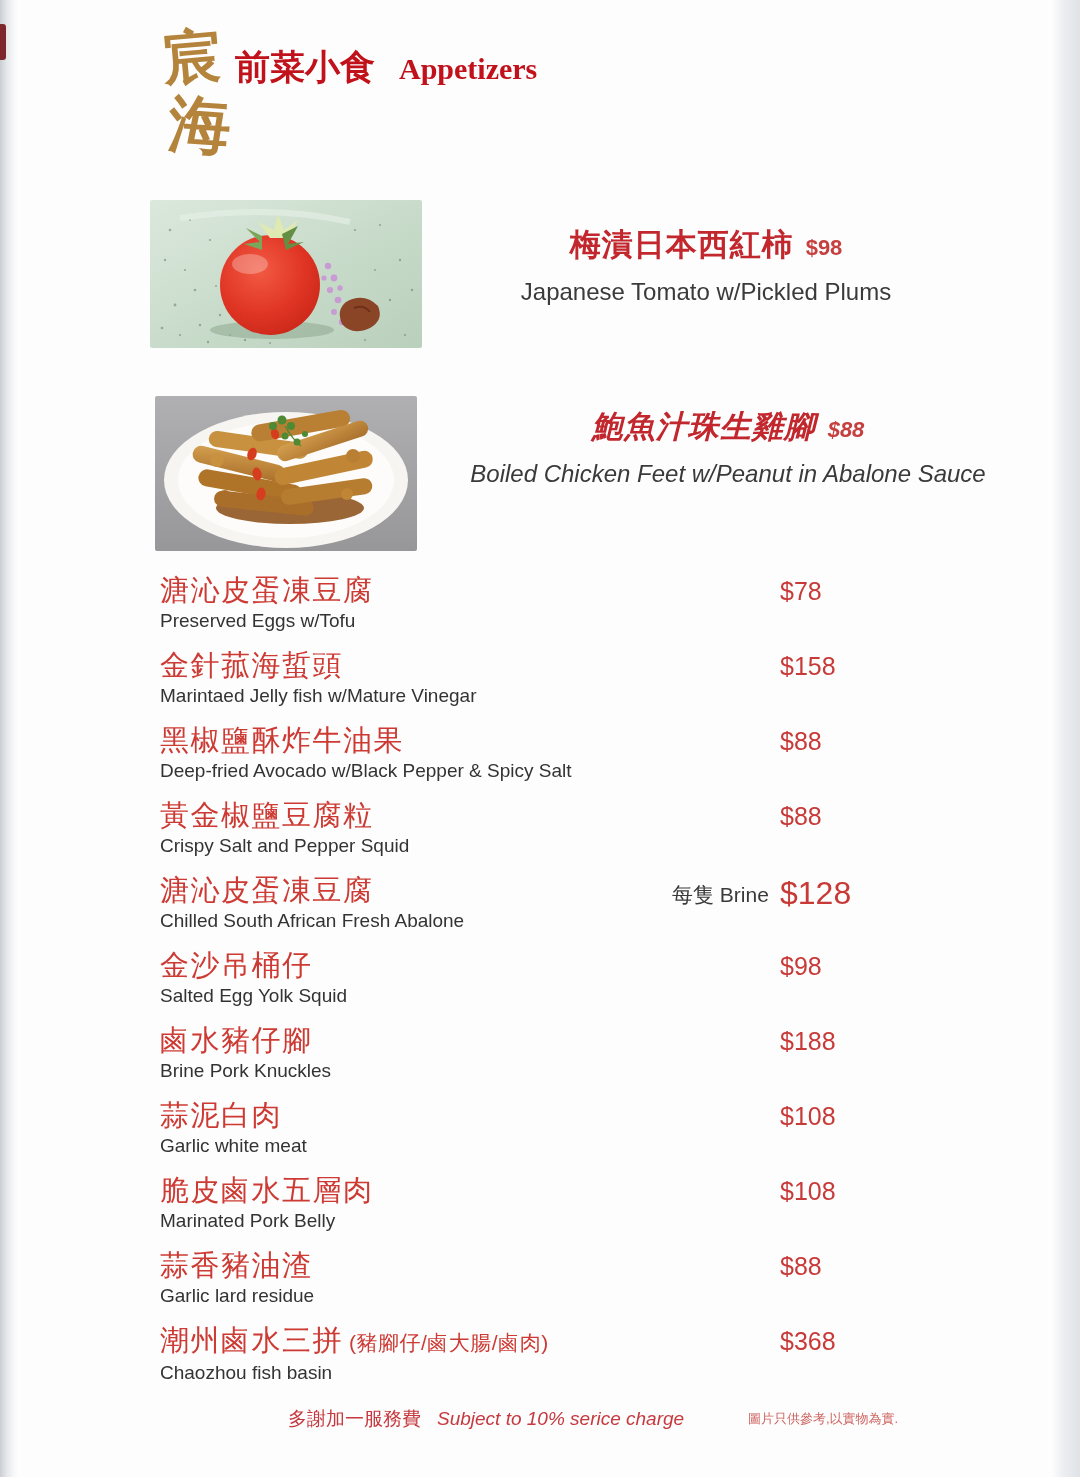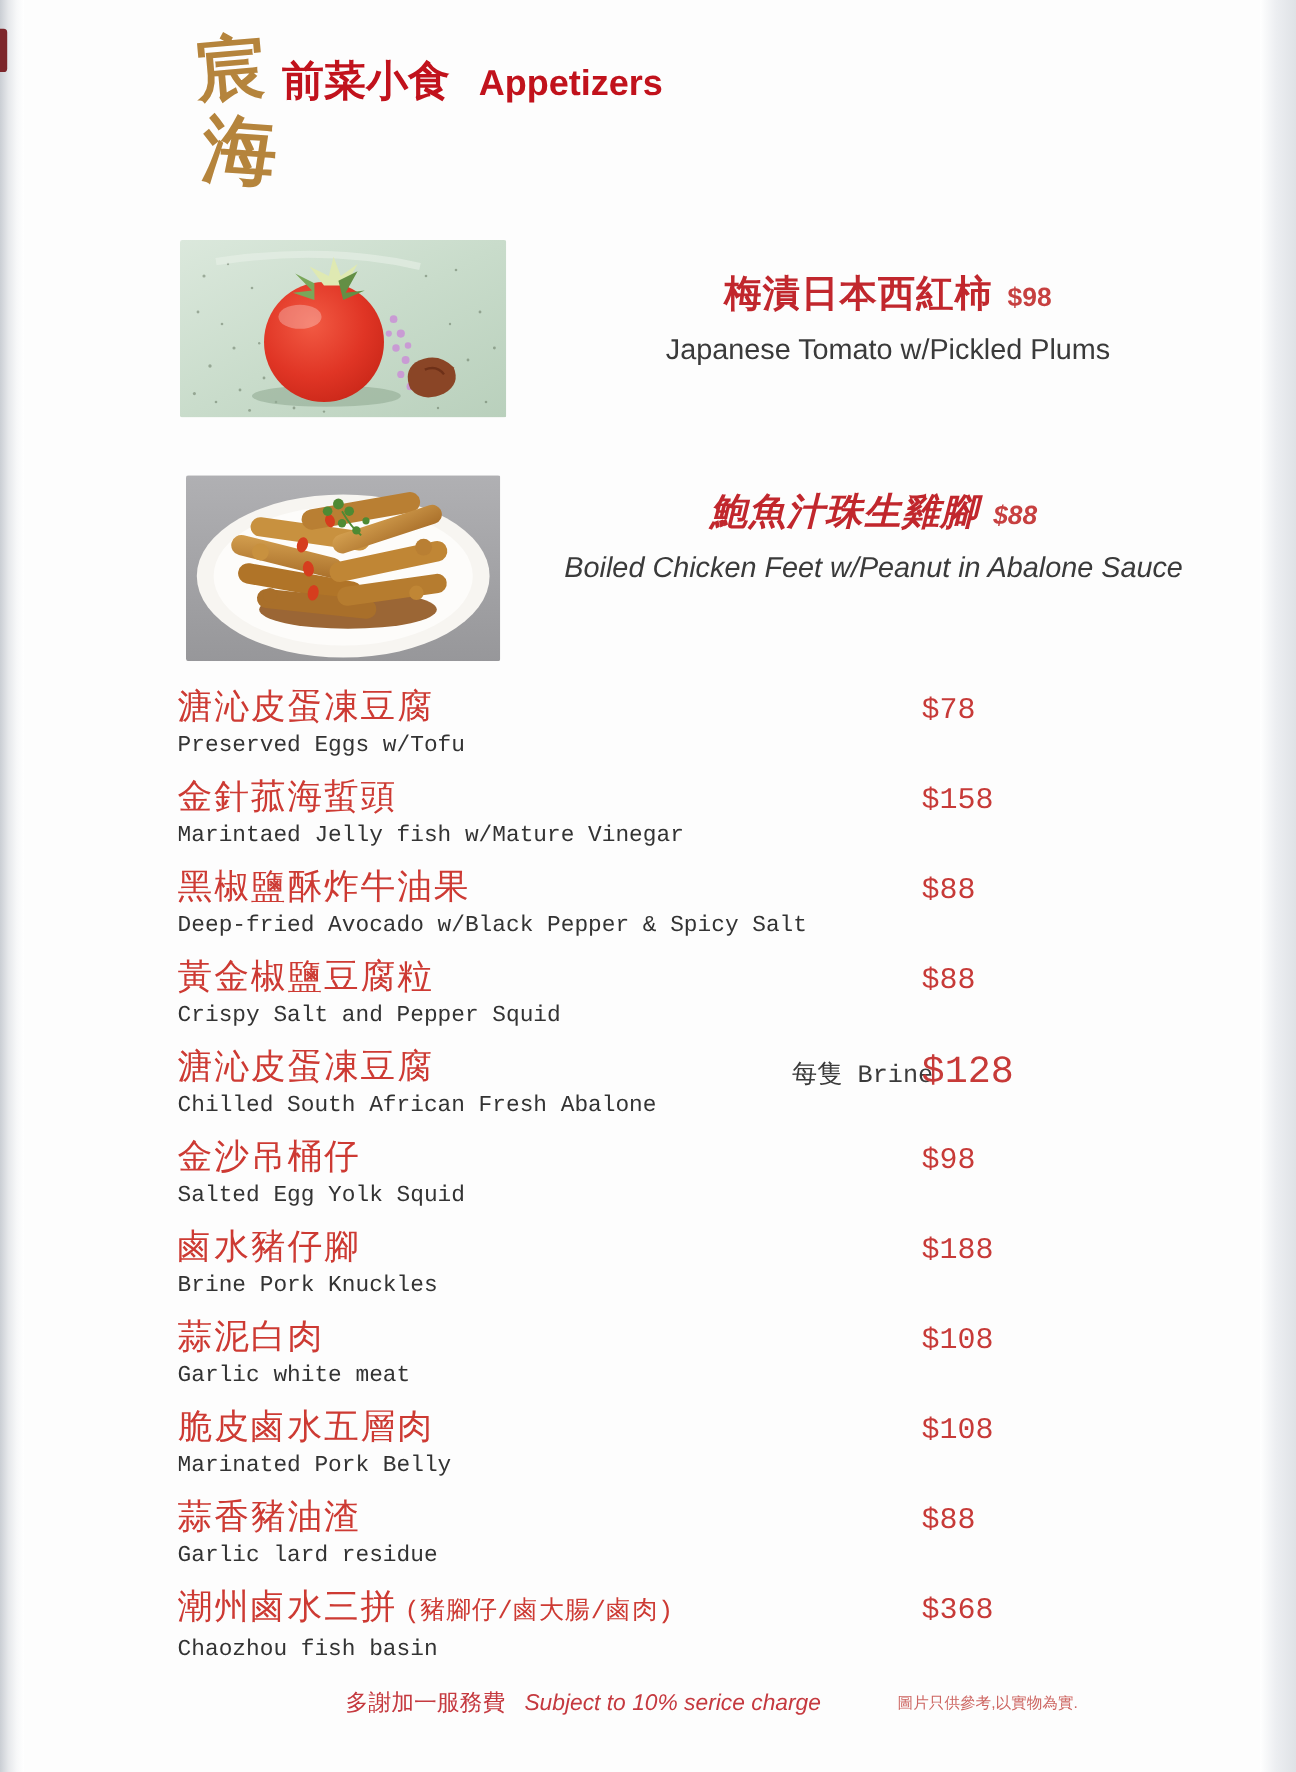--- a/index.html
+++ b/index.html
@@ -29,37 +29,37 @@
     line-height:1; text-align:center;
   }
   .logo-ch1 { display:block; font-size:58px; transform:rotate(-5deg); }
   .logo-ch2 { display:block; font-size:62px; margin-top:8px; transform:rotate(4deg) translateX(8px); }
 
   
   .header-title {
     position:absolute; left:235px; top:44px; white-space:nowrap;
     color:#c1121c; font-weight:bold; font-size:35px;
   }
-  .header-title .en { font-size:30px; margin-left:24px; }
+  .header-title .en { font-size:30px; margin-left:24px;font-family:Liberation Serif, serif; }
 
   
   .feat-img { position:absolute; border-radius:2px; overflow:hidden; }
   .feat-img svg { display:block; }
   .img-tomato { left:150px; top:200px; width:272px; height:148px; }
   .img-feet   { left:155px; top:396px; width:262px; height:155px; }
 
   .feat-text { position:absolute; width:596px; text-align:center; white-space:nowrap; }
-  .feat-1 { left:442px; top:224px; }
+  .feat-1 { left:408px; top:224px; }
   .feat-2 { left:430px; top:406px;font-style:italic; }
   .feat-title { color:#c1272d; font-weight:bold; font-size:31px; letter-spacing:1px; }
   .feat-price { color:#c74040; font-weight:600; font-size:22px; margin-left:12px; letter-spacing:0; }
   .feat-en { color:#3a3a3a; font-size:24px; margin-top:12px; }
 
   
-  .items { position:absolute; left:148px; top:574px; width:810px;font-family:Liberation Mono, monospace; }
+  .items { position:absolute; left:160px; top:574px; width:810px; }
   .item { position:relative; height:75px; }
   .item-zh { color:#cd3a33; font-size:29px; line-height:33px; letter-spacing:1.5px; white-space:nowrap; }
   .item-note { font-size:21px; letter-spacing:0.5px; margin-left:6px; }
   .item-en { color:#333333; font-size:19px; margin-top:3px; white-space:nowrap; }
   .item-unit { position:absolute; left:512px; top:7px; color:#3a3a3a; font-size:21px; white-space:nowrap; }
   .item-price { position:absolute; left:620px; top:3px; color:#c73a38; font-size:25px; white-space:nowrap; }
   .item-price.big { font-size:32px; top:1px;text-align:right; }
 
   
   .footer-service {

